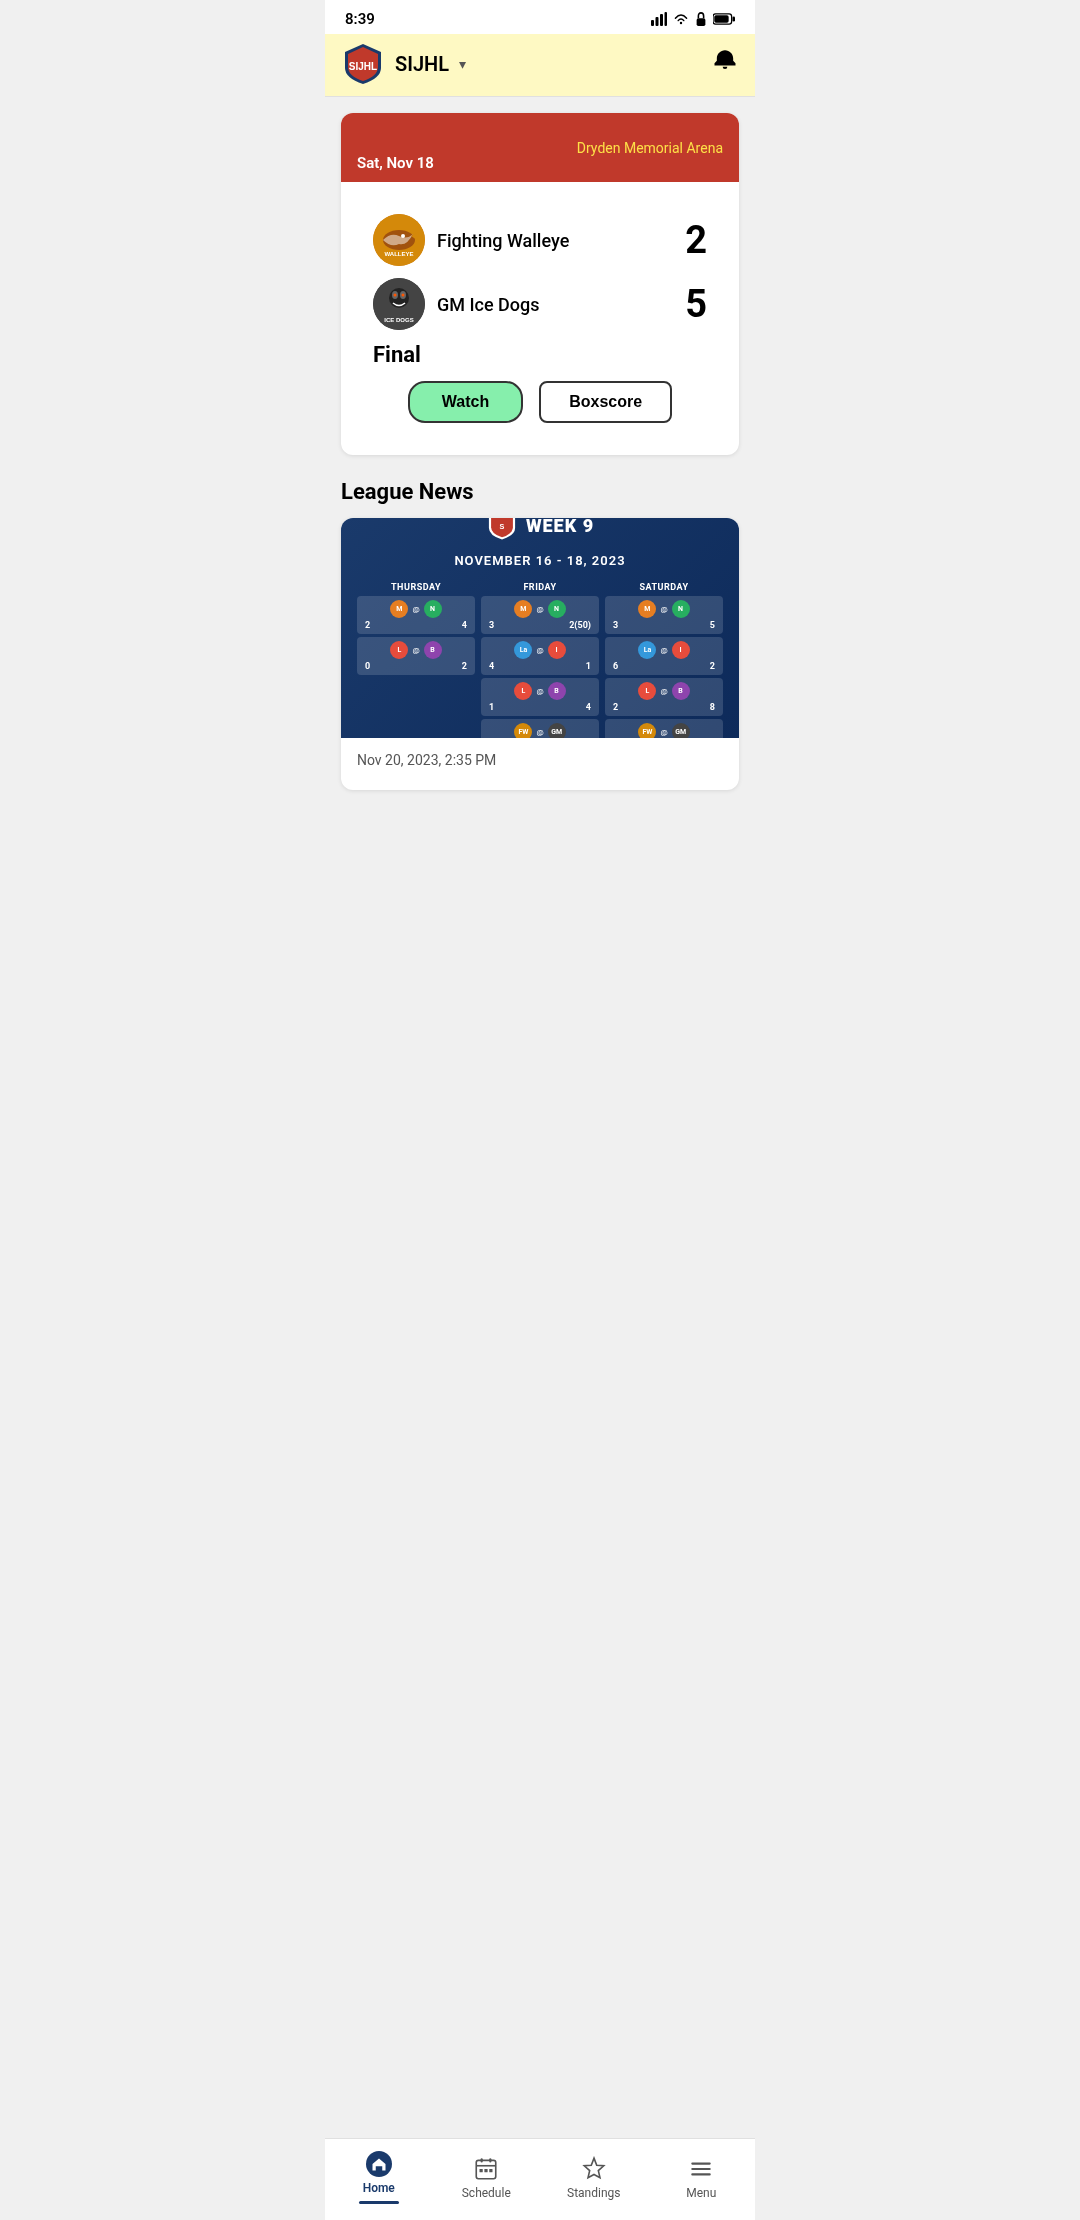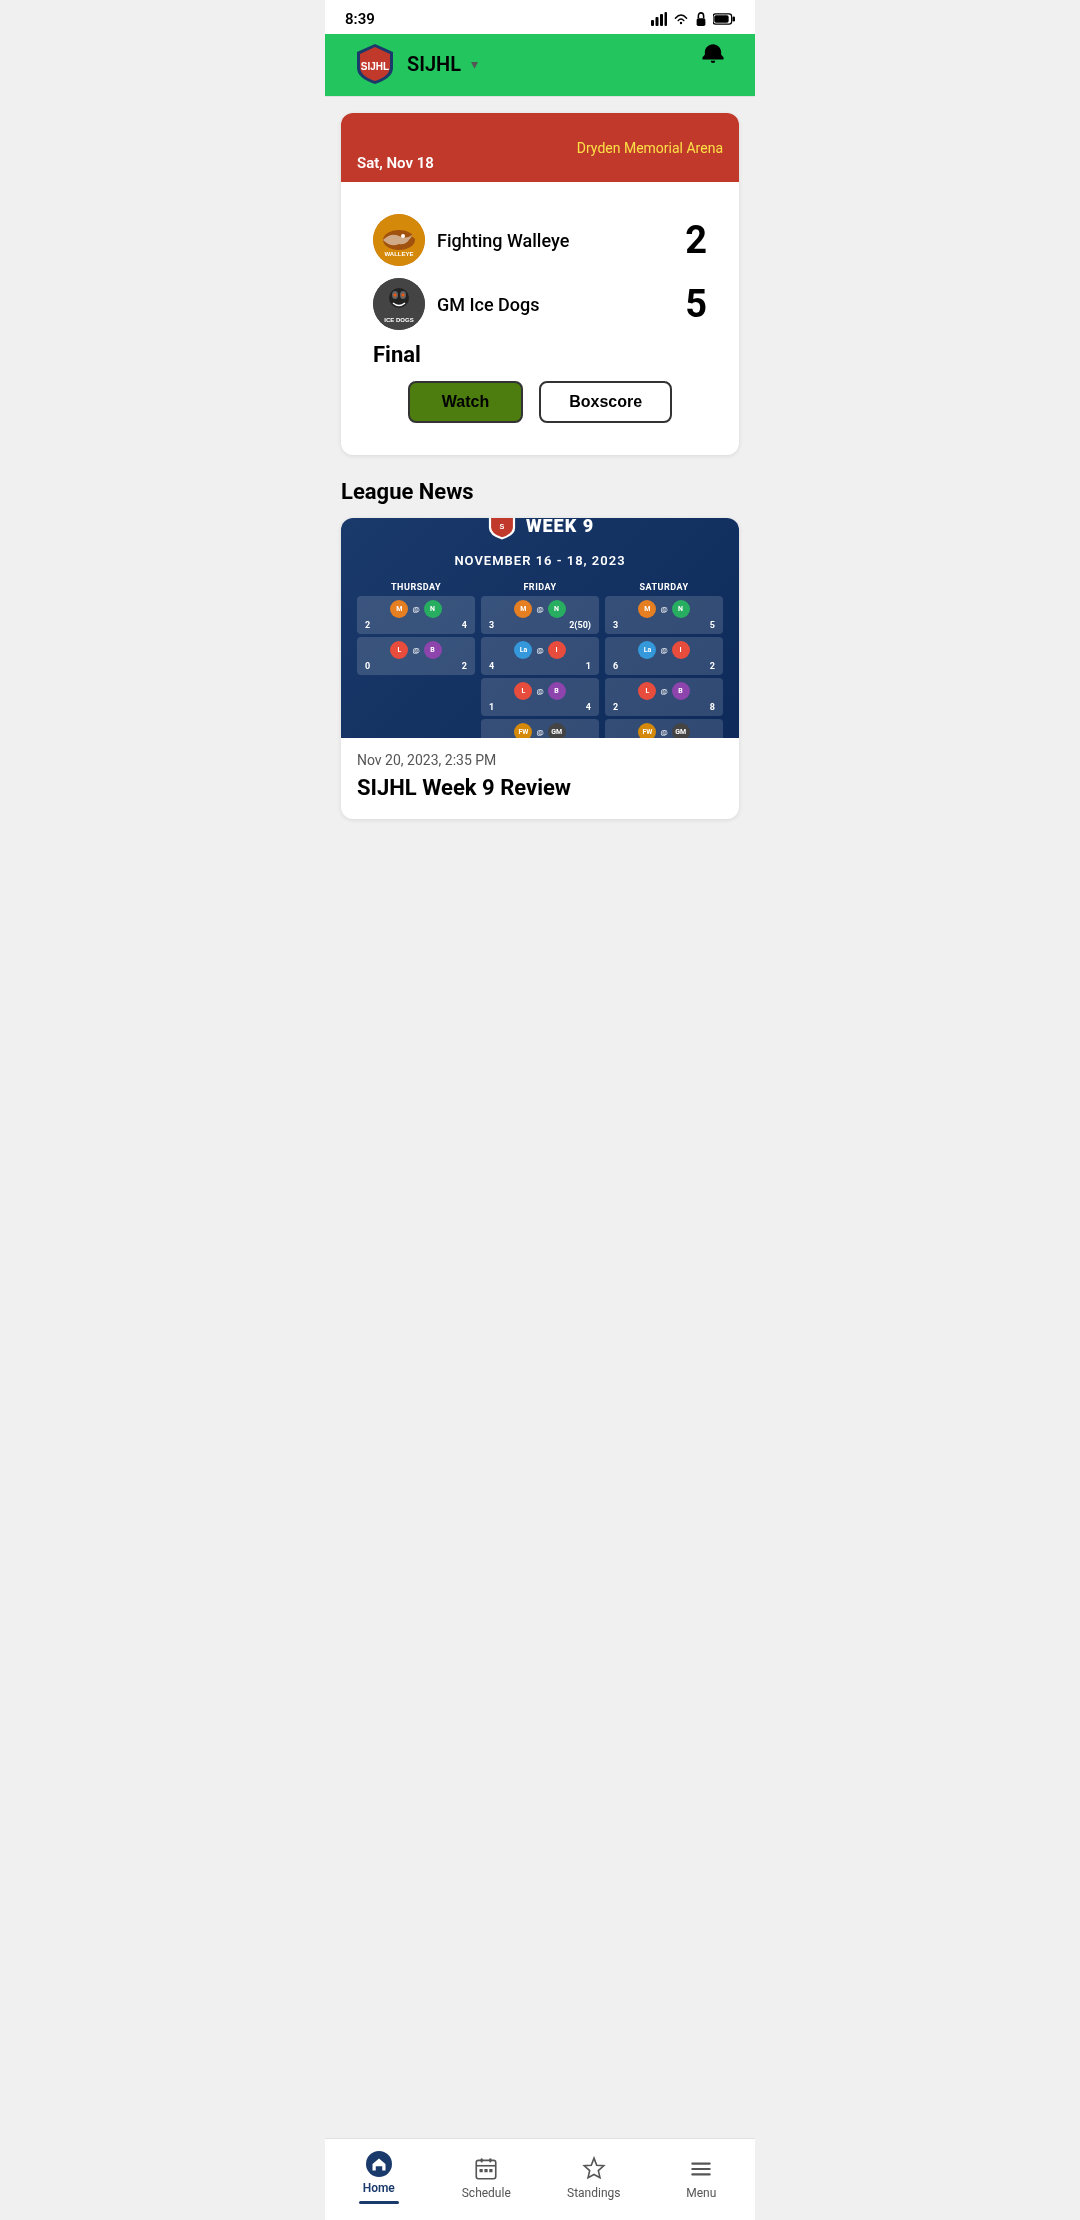--- a/index.html
+++ b/index.html
@@ -30,24 +30,25 @@
       color: #000;
     }
     .status-icons {
       display: flex;
       gap: 6px;
       align-items: center;
     }
 
     
     .header {
-      background: #22c55e;
-      padding: 8px 28px 10px;
+      background: #fef9c3;
+      padding: 8px 16px 10px;
       display: flex;
       justify-content: space-between;
+      align-items: center;
       border-bottom: 1px solid #e0e0e0;
     }
     .header-left {
       display: flex;
       align-items: center;
       gap: 10px;
     }
     .header-logo {
       width: 44px;
       height: 44px;
@@ -138,26 +139,26 @@
       color: #000;
       margin: 4px 0 14px;
     }
     .game-buttons {
       display: flex;
       justify-content: center;
       gap: 16px;
     }
     .btn-watch {
       border: 2px solid #333;
-      background: #4d7c0f;
+      background: #86efac;
       color: #000;
       font-size: 16px;
       font-weight: 600;
       padding: 10px 32px;
-      border-radius: 8px;
+      border-radius: 17px;
       cursor: pointer;
     }
     .btn-boxscore {
       border: 2px solid #333;
       background: #fff;
       color: #000;
       font-size: 16px;
       font-weight: 600;
       padding: 10px 28px;
       border-radius: 8px;
@@ -521,21 +522,20 @@
                   <span style="color:#fff;font-size:8px;">@</span>
                   <div style="width:18px;height:18px;border-radius:50%;background:#444;display:flex;align-items:center;justify-content:center;font-size:7px;color:#fff;font-weight:bold;">GM</div>
                 </div>
               </div>
             </div>
           </div>
         </div>
       </div>
       <div class="news-body">
         <div class="news-date">Nov 20, 2023, 2:35 PM</div>
-        <div class="news-title">SIJHL Week 9 Review</div>
       </div>
     </div>
   </div>
 </div>
 
 <nav class="bottom-nav">
   <div class="nav-item">
     <svg width="26" height="26" viewBox="0 0 24 24">
       <circle cx="12" cy="12" r="12" fill="#1a3a6b"></circle>
       <path d="M6 12 L12 7 L18 12 L18 18 L15 18 L15 14 L9 14 L9 18 L6 18 Z" fill="#fff"></path>

